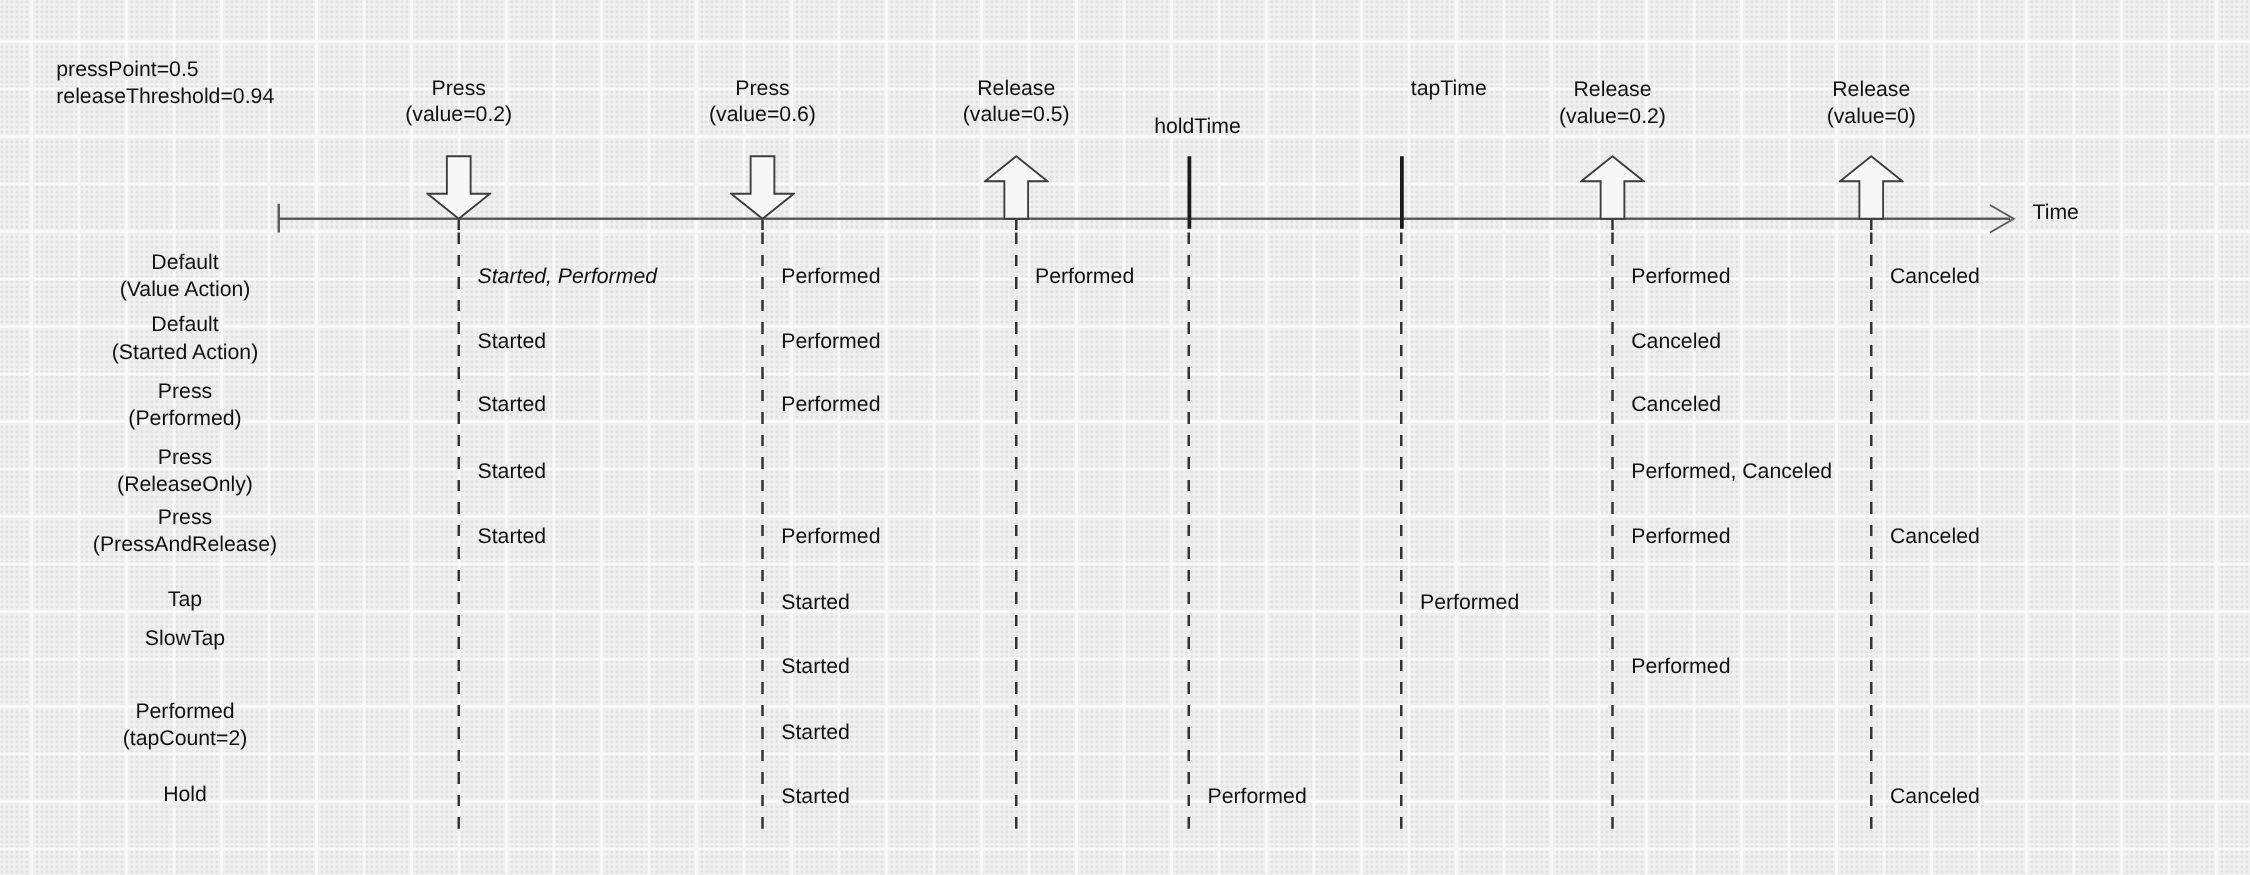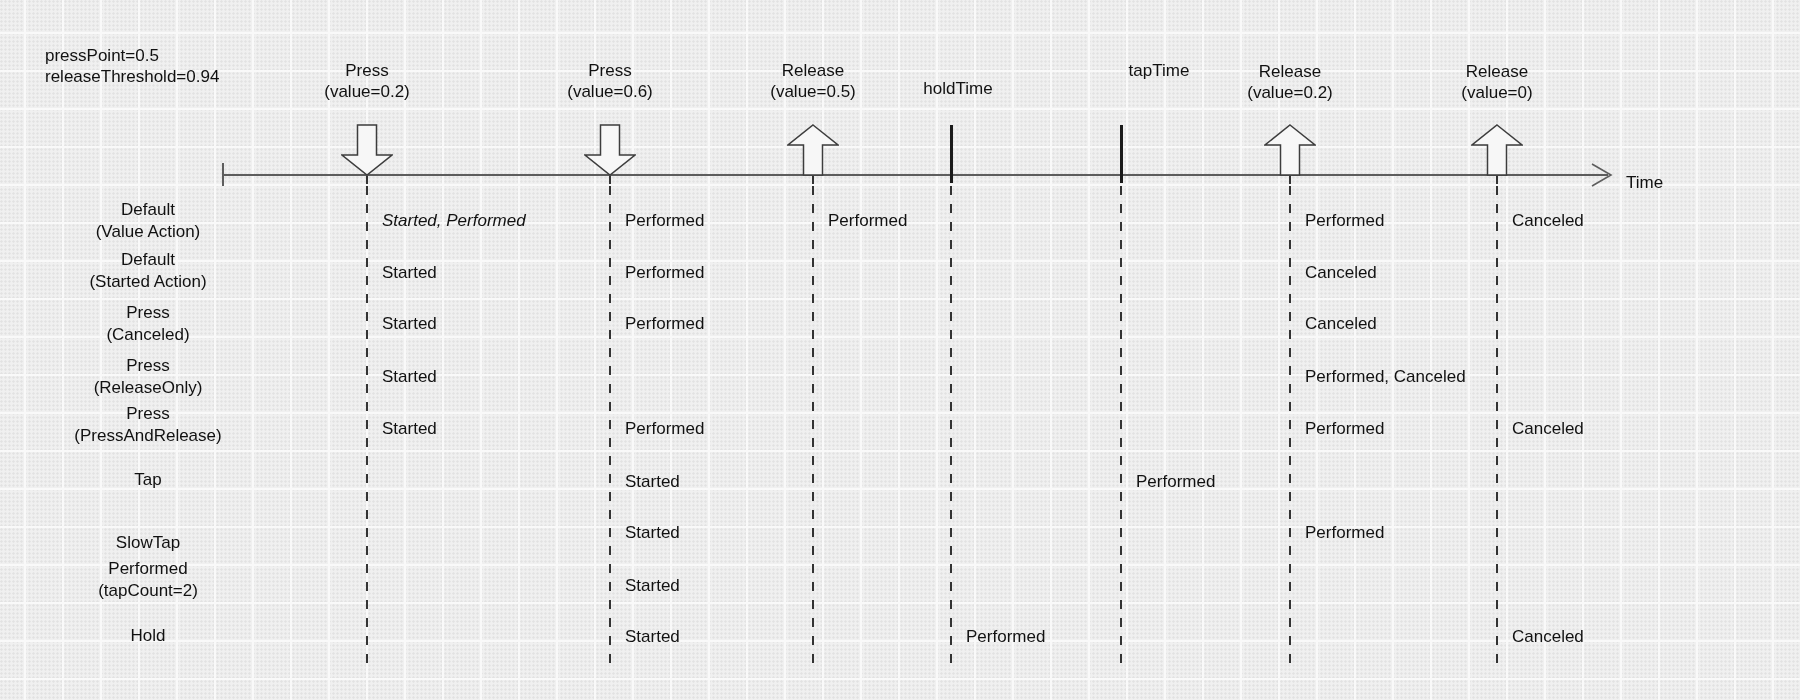--- a/index.html
+++ b/index.html
@@ -33,21 +33,20 @@
     position: absolute; left: 222px; top: 163px;
     width: 2px; height: 23px; background: #5d5d5d;
   }
   .axis-arrowhead {
     position: absolute; left: 1590px; top: 162px;
   }
   .axis-arrowhead path { stroke: #5d5d5d; }
   .axis-label {
     position: absolute; left: 1626px; top: 159px;
     line-height: 21px;
-    margin-top: 13px;
   }
   .header-label {
     position: absolute; transform: translateX(-50%);
     text-align: center; line-height: 21px; white-space: nowrap;
   }
   .arrow-marker { position: absolute; top: 124px; width: 52px; height: 52px; }
   .time-tick {
     position: absolute; top: 125px; width: 3px; height: 58px;
     background: #1a1a1a;
   }
@@ -102,21 +101,21 @@
     <div class="event-dash" style="left: 609px;"></div>
     <div class="header-label" style="left: 813px; top: 60px;">
       <div class="">Release</div>
       <div class="">(value=0.5)</div>
     </div>
     <div class="arrow-marker" style="left: 787px;"><svg width="52" height="52" viewBox="0 0 52 52">
         <path d="M26,1 L51,21 L35.5,21 L35.5,51 L16.5,51 L16.5,21 L1,21 Z" fill="#f7f7f7" stroke="#3d3d3d" stroke-width="1.5" stroke-linejoin="miter"></path>
       </svg></div>
     <div class="stub" style="left: 812px;"></div>
     <div class="event-dash" style="left: 812px;"></div>
-    <div class="header-label" style="left: 958px; top: 78px;">
+    <div class="header-label" style="left: 958px; top: 90px;">
       <div class="">holdTime</div>
     </div>
     <div class="time-tick" style="left: 949.5px;"></div>
     <div class="event-dash" style="left: 950px;"></div>
     <div class="header-label" style="left: 1159px; top: 60px; text-align: right;">
       <div class="">tapTime</div>
     </div>
     <div class="time-tick" style="left: 1119.5px;"></div>
     <div class="event-dash" style="left: 1120px;"></div>
     <div class="header-label" style="left: 1290px; top: 61px;">
@@ -148,21 +147,21 @@
     <div class="cell" style="left: 1512px; top: 221px;">Canceled</div>
     <div class="row-label" style="top: 271px;">
       <div class="">Default</div>
       <div class="">(Started Action)</div>
     </div>
     <div class="cell" style="left: 382px; top: 273px;">Started</div>
     <div class="cell" style="left: 625px; top: 273px;">Performed</div>
     <div class="cell" style="left: 1305px; top: 273px;">Canceled</div>
     <div class="row-label" style="top: 324px;">
       <div class="">Press</div>
-      <div class="">(Canceled)</div>
+      <div class="">(Performed)</div>
     </div>
     <div class="cell" style="left: 382px; top: 324px;">Started</div>
     <div class="cell" style="left: 625px; top: 324px;">Performed</div>
     <div class="cell" style="left: 1305px; top: 324px;">Canceled</div>
     <div class="row-label" style="top: 377px;">
       <div class="">Press</div>
       <div class="">(ReleaseOnly)</div>
     </div>
     <div class="cell" style="left: 382px; top: 377px;">Started</div>
     <div class="cell" style="left: 1305px; top: 377px;">Performed, Canceled</div>
@@ -172,21 +171,21 @@
     </div>
     <div class="cell" style="left: 382px; top: 429px;">Started</div>
     <div class="cell" style="left: 625px; top: 429px;">Performed</div>
     <div class="cell" style="left: 1305px; top: 429px;">Performed</div>
     <div class="cell" style="left: 1512px; top: 429px;">Canceled</div>
     <div class="row-label" style="top: 480px;">
       <div class="">Tap</div>
     </div>
     <div class="cell" style="left: 625px; top: 482px;">Started</div>
     <div class="cell" style="left: 1136px; top: 482px;">Performed</div>
-    <div class="row-label" style="top: 543px;">
+    <div class="row-label" style="top: 511px;">
       <div class="">SlowTap</div>
     </div>
     <div class="cell" style="left: 625px; top: 533px;">Started</div>
     <div class="cell" style="left: 1305px; top: 533px;">Performed</div>
     <div class="row-label" style="top: 580px;">
       <div class="">Performed</div>
       <div class="">(tapCount=2)</div>
     </div>
     <div class="cell" style="left: 625px; top: 586px;">Started</div>
     <div class="row-label" style="top: 636px;">

